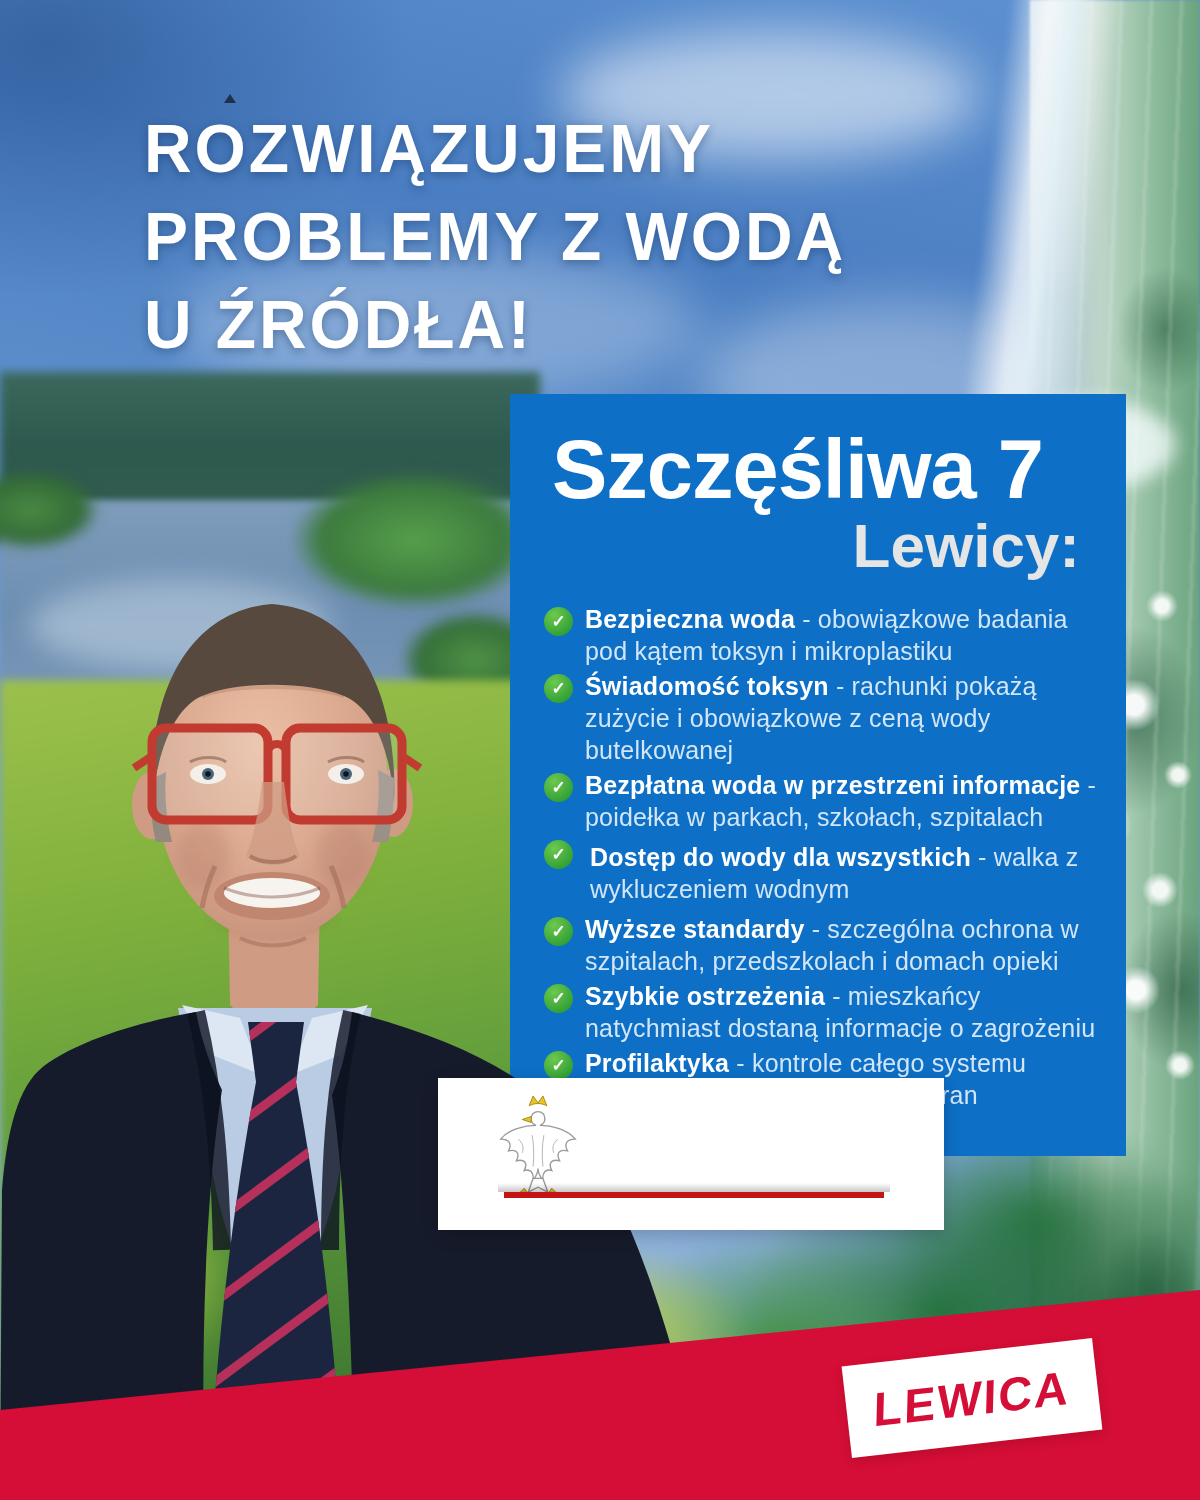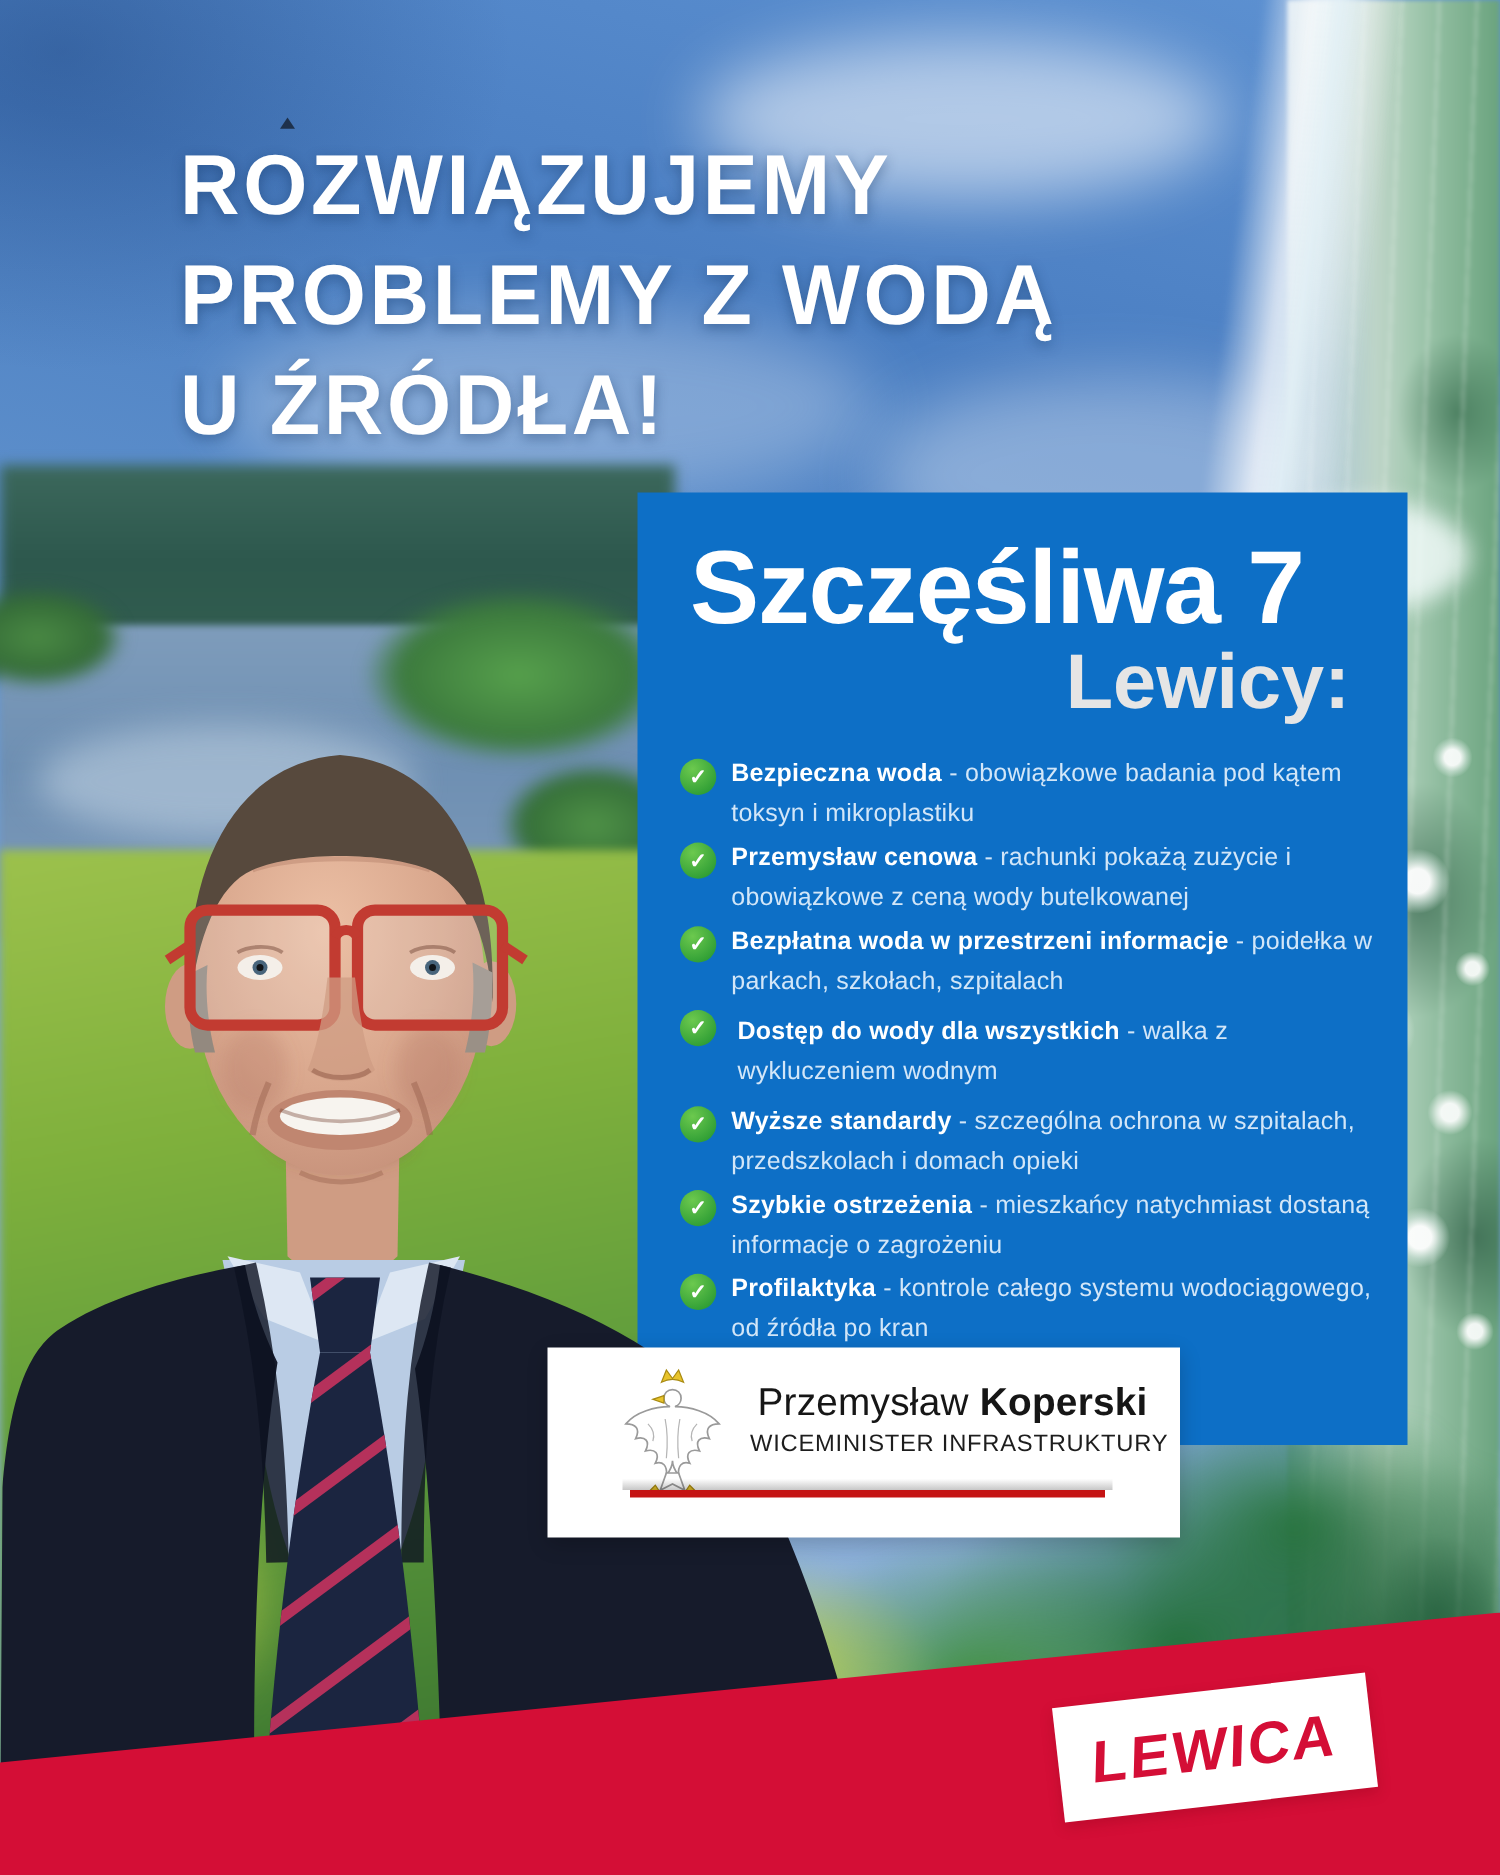--- a/index.html
+++ b/index.html
@@ -90,21 +90,21 @@
   .panel-title-green{color:#ffffff;font-weight:bold;font-size:83px;line-height:1.02;
     letter-spacing:-1px;padding-left:8px;white-space:nowrap;}
   .panel-title-white{color:#e5e5e5;font-weight:bold;font-size:62px;line-height:1.0;
     text-align:right;padding-right:22px;margin-top:2px;}
   .promise-list{list-style:none;margin:26px 0 0 0;padding:0;}
   .promise-list li{display:flex;gap:12px;margin-bottom:3px;align-items:flex-start;}
   .check{flex:0 0 29px;width:29px;height:29px;margin-top:4px;border-radius:50%;
     background:radial-gradient(circle at 35% 28%,#6cc94e,#2f9e35 78%);
     display:flex;align-items:center;justify-content:center;
     color:#fff;font-size:17px;font-weight:bold;line-height:1;}
-  .li-text{font-size:20px;line-height:32px;color:#d2e6f8;letter-spacing:.2px;}
+  .li-text{font-size:25px;line-height:32px;color:#d2e6f8;letter-spacing:.2px;}
   .li-text .lead{color:#ffffff;font-weight:bold;}
 
   
   .portrait{position:absolute;left:0;top:550px;width:720px;height:950px;z-index:4;}
 
   
   .badge{position:absolute;left:438px;top:1078px;width:506px;height:152px;z-index:5;
     background:#ffffff;box-shadow:0 5px 16px rgba(0,0,0,.2);}
   .badge .eagle{position:absolute;left:48px;top:14px;width:104px;height:108px;}
   .badge-text{position:absolute;left:162px;right:20px;top:26px;text-align:center;color:#161616;}
@@ -158,21 +158,21 @@
   <section class="panel">
     <div class="panel-title-green">Szczęśliwa 7</div>
     <div class="panel-title-white">Lewicy:</div>
     <ul class="promise-list">
       <li>
         <span class="check">✓</span>
         <p class="li-text" style="margin:0"><span class="lead">Bezpieczna woda</span><span> - obowiązkowe badania pod kątem toksyn i mikroplastiku</span></p>
       </li>
       <li>
         <span class="check">✓</span>
-        <p class="li-text" style="margin:0"><span class="lead">Przemysław cenowa</span><span> - rachunki pokażą zużycie i obowiązkowe z ceną wody butelkowanej</span></p>
+        <p class="li-text" style="margin:0"><span class="lead">Świadomość toksyn</span><span> - rachunki pokażą zużycie i obowiązkowe z ceną wody butelkowanej</span></p>
       </li>
       <li>
         <span class="check">✓</span>
         <p class="li-text" style="margin:0"><span class="lead">Bezpłatna woda w przestrzeni informacje</span><span> - poidełka w parkach, szkołach, szpitalach</span></p>
       </li>
       <li>
         <span class="check">✓</span>
         <p class="li-text" style="margin:5px"><span class="lead">Dostęp do wody dla wszystkich</span><span> - walka z wykluczeniem wodnym</span></p>
       </li>
       <li>
@@ -289,26 +289,20 @@
         <path d="M36,98 L28,106 L40,104 Z"></path>
         <path d="M64,98 L72,106 L60,104 Z"></path>
       </g>
       <g stroke="#b5b5b5" stroke-width="1" fill="none">
         <path d="M30,48 C34,52 36,56 34,62"></path>
           <path d="M70,48 C66,52 64,56 66,62"></path>
         <path d="M44,44 C46,54 46,66 45,76"></path>
           <path d="M56,44 C54,54 54,66 55,76"></path>
       </g>
     </svg>
-    <div class="badge-text">
-      <div class="badge-name">
-        <span>Przemysław</span> <b>Koperski</b>
-      </div>
-      <div class="badge-role">WICEMINISTER INFRASTRUKTURY</div>
-    </div>
     <div class="badge-rule"></div>
   </div>
 
   <div class="red-band"></div>
   <div class="lewica">
     <span>LEWICA</span>
   </div>
 
 </div>
 

